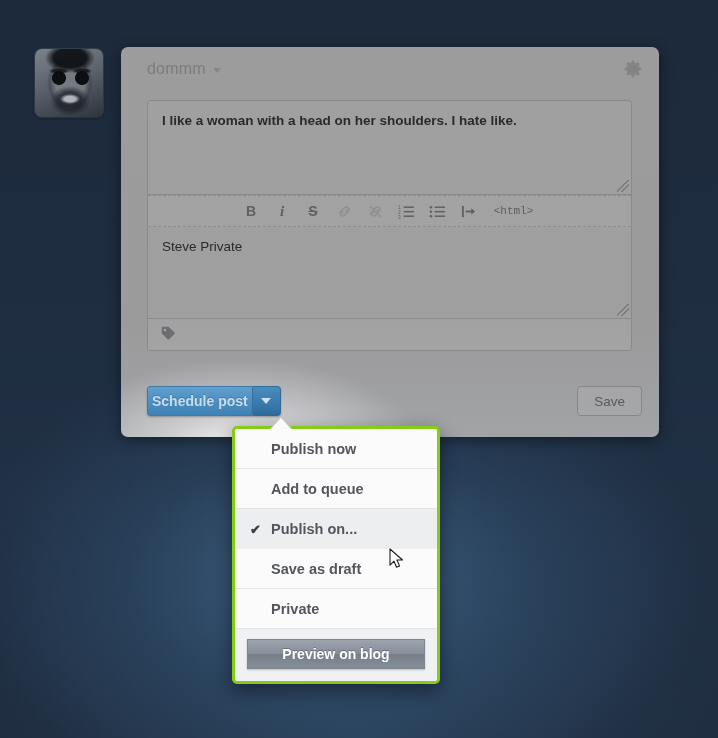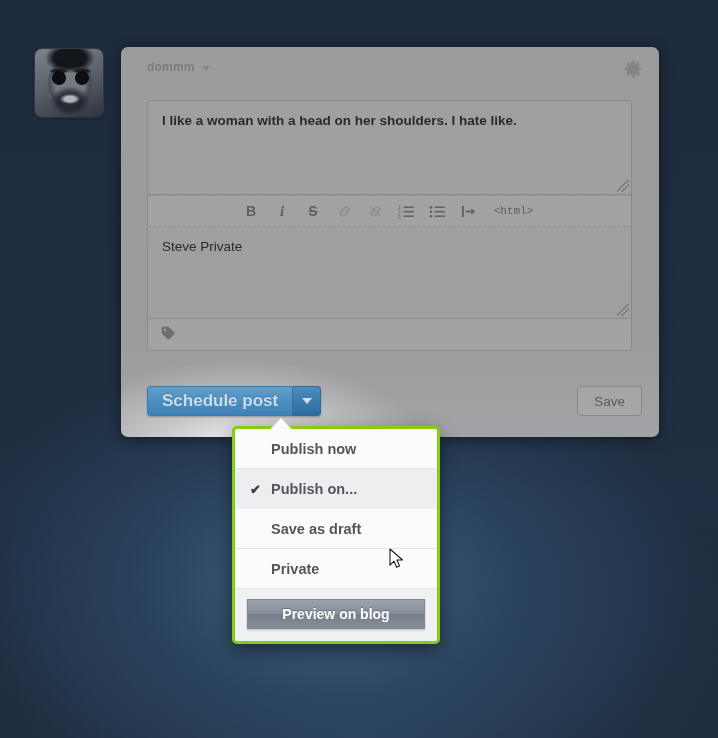--- a/index.html
+++ b/index.html
@@ -75,22 +75,22 @@
   }
 
   #modal-header {
     position: relative;
     height: 47px;
   }
   #blog-select {
     position: absolute;
     left: 26px;
     top: 13px;
-    font-size: 12px;
-    font-weight: bold;
+    font-size: 16px;
+    font-weight: normal;
     color: #7c7c7d;
     letter-spacing: .2px;
     display: flex;
     align-items: center;
     gap: 7px;
     cursor: default;
   }
   #blog-select .caret {
     width: 0; height: 0;
     border-left: 4.5px solid transparent;
@@ -197,24 +197,24 @@
   #schedule-group {
     position: absolute;
     left: 26px;
     top: 9px;
     display: flex;
     height: 30px;
     border-radius: 4px;
     box-shadow: 0 1px 2px rgba(0,0,0,0.28);
   }
   #schedule-btn {
-    padding: 0 14px;
-    display: flex;
-    align-items: center;
-    font-size: 17px;
+    padding: 0 4px;
+    display: flex;
+    align-items: center;
+    font-size: 14px;
     font-weight: bold;
     color: #c9dcec;
     background: linear-gradient(180deg, #62a0cc 0%, #4b8ec0 52%, #3f82b6 100%);
     border: 1px solid #3c7aab;
     border-right: 1px solid #3a6f9c;
     border-radius: 4px 0 0 4px;
     box-sizing: border-box;
     cursor: pointer;
     text-shadow: 0 -1px 0 rgba(0,0,0,0.18);
   }
@@ -464,20 +464,23 @@
 </div>
 
 <div id="dropdown">
   <div id="dd-pointer-b"></div>
   <div id="dd-pointer"></div>
 
   <div class="mi">
     <span>Publish now</span>
   </div>
 
+  <div class="mi">
+    <span>Add to queue</span>
+  </div>
 
   <div class="mi" id="mi-publish-on">
     <span class="check">✔</span>
     <span>Publish on...</span>
   </div>
 
 
   <div class="mi">
     <span>Save as draft</span>
   </div>

